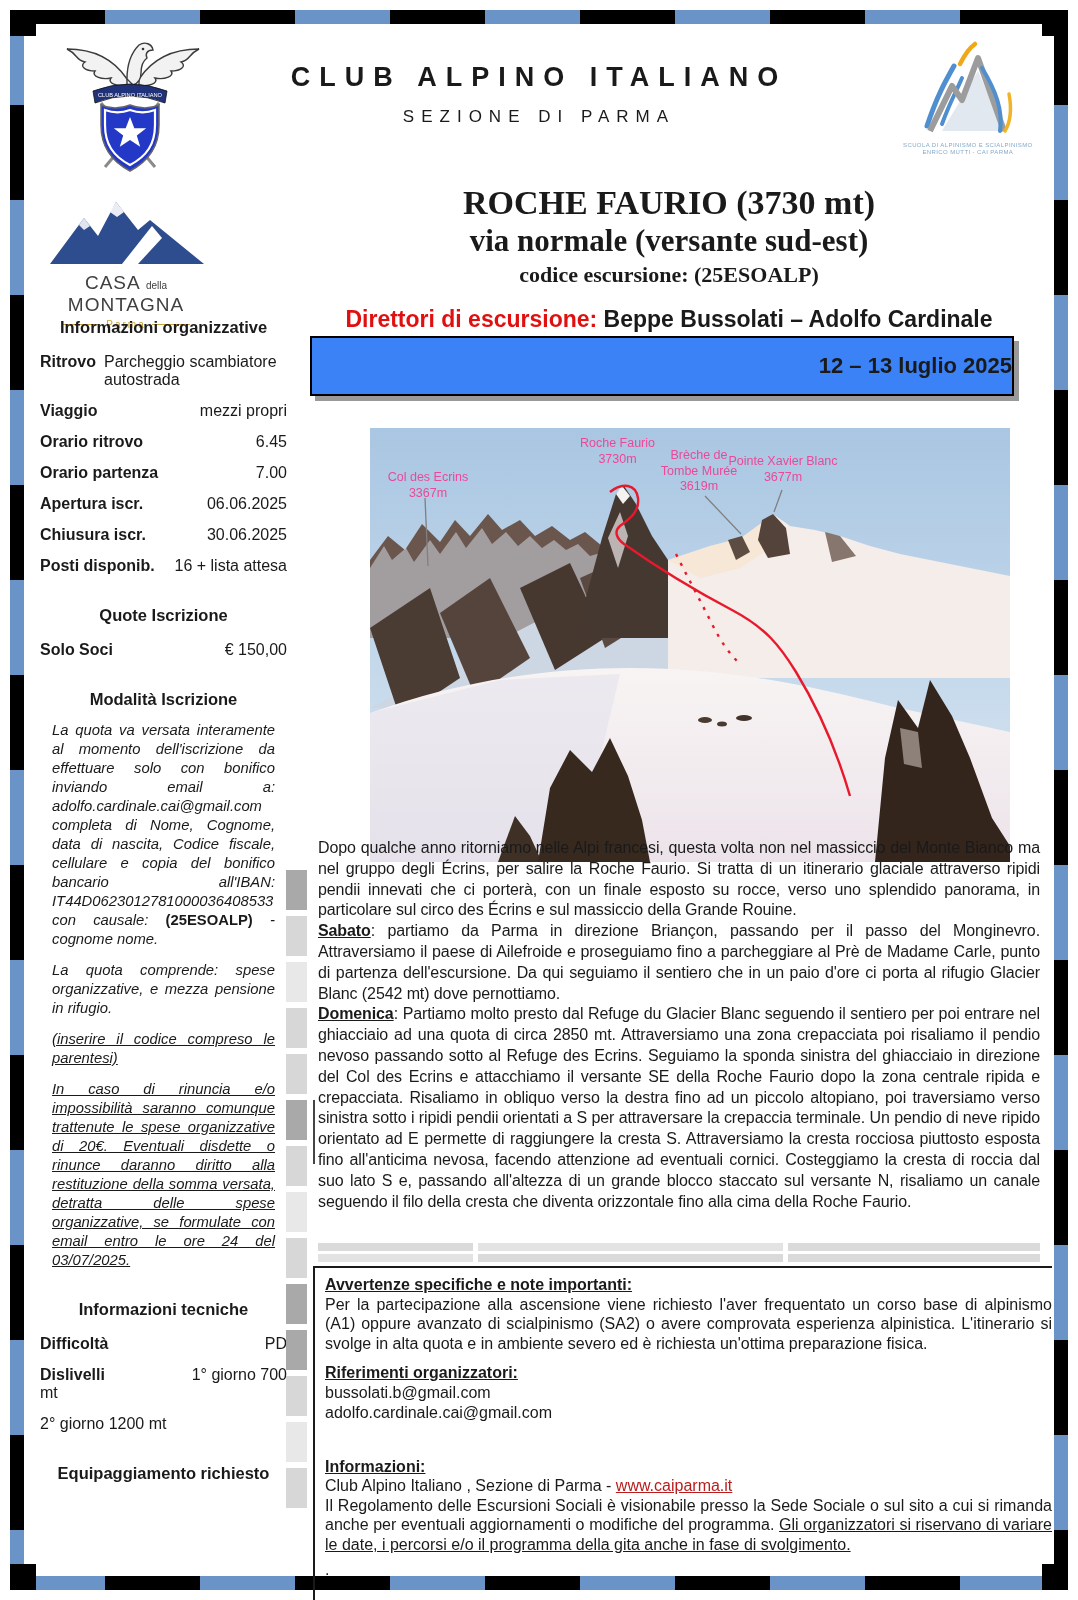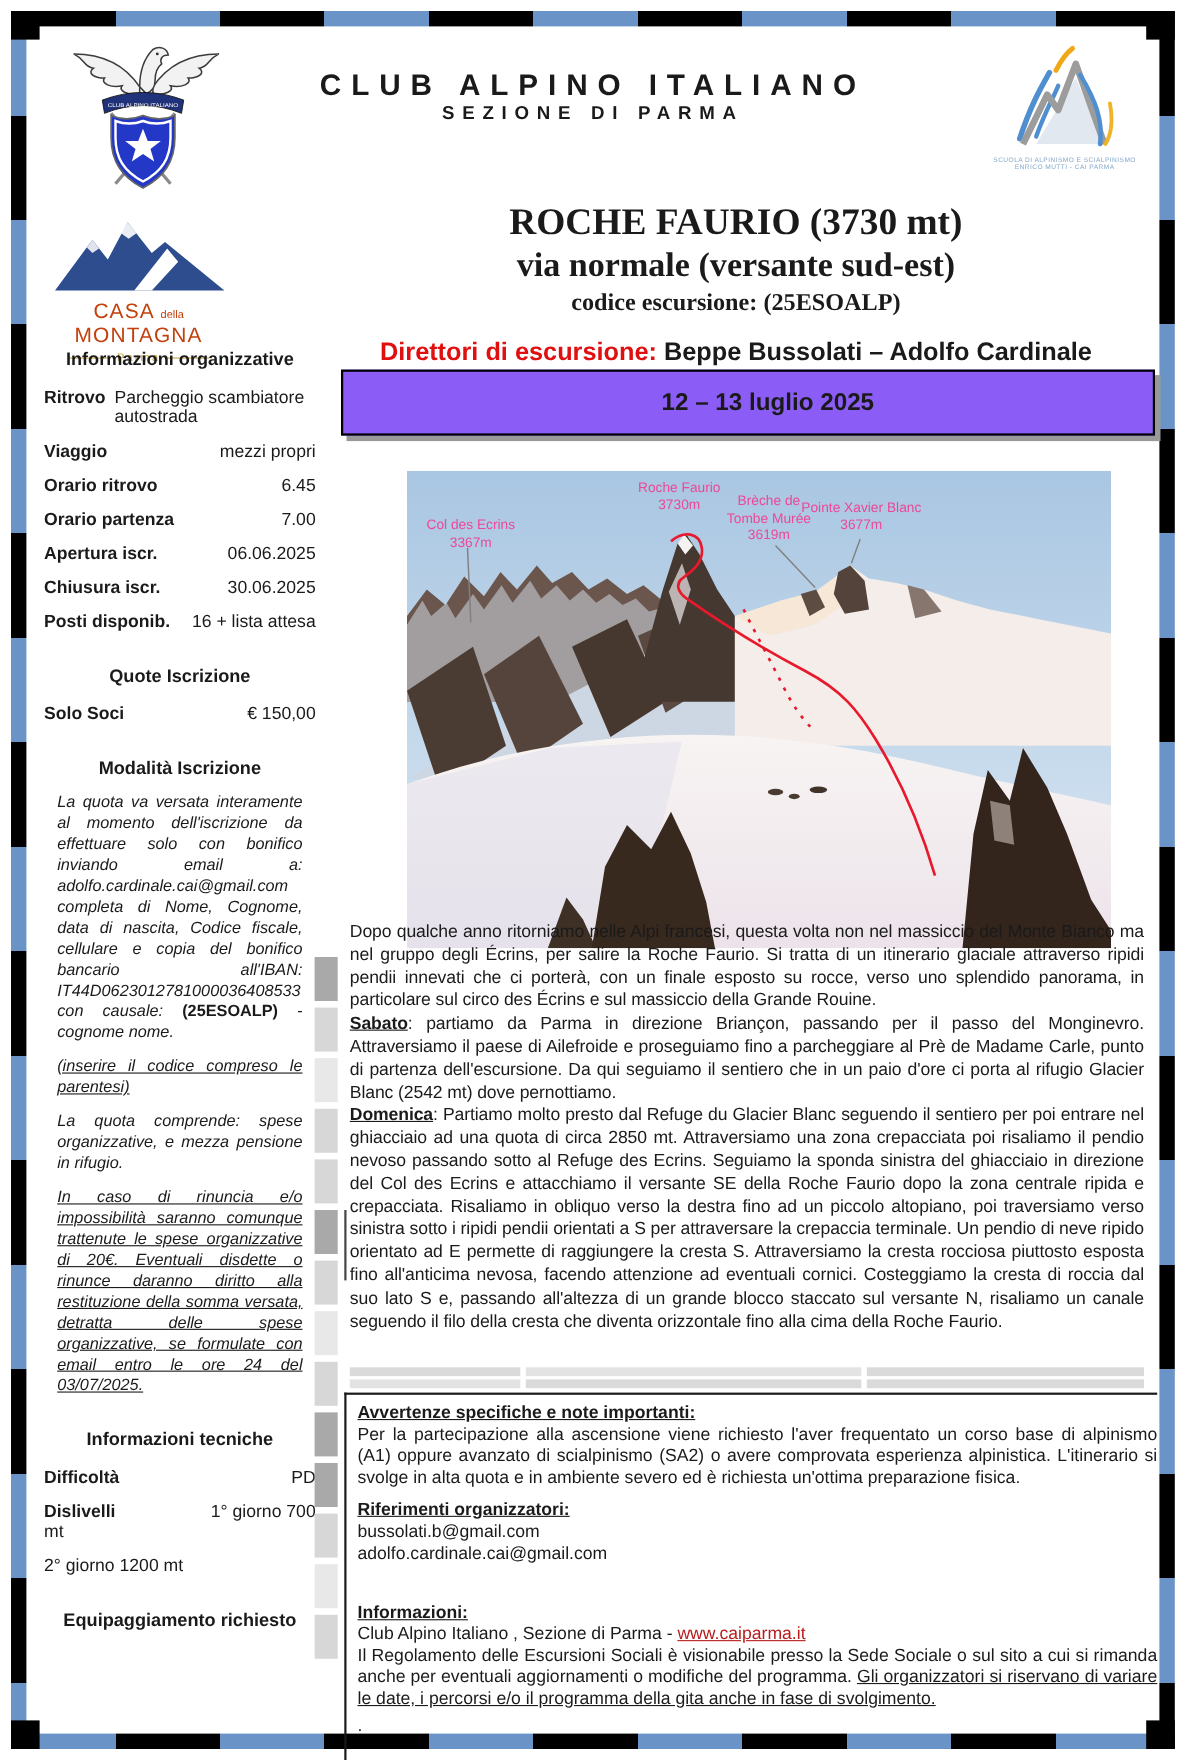--- a/index.html
+++ b/index.html
@@ -12,42 +12,42 @@
   .b-left,.b-right{position:absolute;top:10px;bottom:10px;width:14px;
      background:repeating-linear-gradient(180deg,#6a94c7 0 95px,#000 95px 190px);}
   .b-left{left:10px;} .b-right{right:10px;background:repeating-linear-gradient(180deg,#000 0 95px,#6a94c7 95px 190px);}
   .b-corner{position:absolute;width:26px;height:26px;background:#000;}
   .c-tl{top:10px;left:10px;} .c-tr{top:10px;right:10px;} .c-bl{bottom:10px;left:10px;} .c-br{bottom:10px;right:10px;}
 
   
   .cai-logo{position:absolute;left:55px;top:33px;}
   .org-head{position:absolute;left:250px;right:250px;top:62px;text-align:center;}
   .org-name{font-size:27px;font-weight:bold;letter-spacing:9px;white-space:nowrap;}
-  .org-section{font-size:17px;font-weight:bold;letter-spacing:7px;}
+  .org-section{font-size:17px;font-weight:normal;letter-spacing:7px;margin-top:14px;}
   .scuola-logo{position:absolute;left:903px;top:36px;text-align:center;}
   .scuola-cap{font-size:6px;color:#86a9c8;line-height:7px;letter-spacing:.4px;}
 
   .casa-logo{position:absolute;left:42px;top:196px;width:168px;text-align:center;}
-  .casa-text{color:#c2410c;font-size:19px;letter-spacing:1px;margin-top:2px;}
+  .casa-text{color:#404040;font-size:19px;letter-spacing:1px;margin-top:2px;}
   .casa-text .della{font-size:10px;letter-spacing:0;}
   .casa-sub{display:flex;align-items:center;justify-content:center;gap:6px;margin-top:3px;color:#c8a23c;font-size:10px;letter-spacing:2px;}
   .casa-sub .rule{flex:0 0 38px;border-top:1px solid #c8a23c;}
 
   
   .title-block{position:absolute;left:300px;right:40px;top:183px;text-align:center;
      font-family:"Liberation Serif",serif;font-weight:bold;line-height:1.18;}
   .title-l1{font-size:34px;} .title-l2{font-size:31px;} .title-l3{font-size:22px;margin-top:2px;}
 
   .directors{position:absolute;left:300px;right:40px;top:306px;text-align:center;
      font-size:23px;font-weight:bold;z-index:1;white-space:nowrap;}
   .directors .red{color:#e01010;}
 
-  .datebox{position:absolute;left:310px;width:700px;top:336px;height:56px;background:#8b5cf6;
+  .datebox{position:absolute;left:310px;width:700px;top:336px;height:56px;background:#3b82f6;
      border:2px solid #000;box-shadow:5px 5px 0 #999;z-index:2;
-     display:flex;align-items:center;justify-content:center;font-size:22px;font-weight:bold;padding-left:36px;}
+     display:flex;align-items:center;justify-content:flex-end;font-size:22px;font-weight:bold;}
 
   
   .photo{position:absolute;left:370px;top:428px;width:640px;height:434px;}
   .photo svg{position:absolute;inset:0;}
   .ph-label{position:absolute;text-align:center;font-size:12.5px;line-height:1.25;color:#ec4899;}
   .lab-col{left:8px;top:42px;width:100px;}
   .lab-roche{left:195px;top:8px;width:105px;}
   .lab-breche{left:283px;top:20px;width:92px;}
   .lab-pointe{left:352px;top:26px;width:122px;}
 
@@ -275,22 +275,22 @@
     <div class="sb-gap"></div>
     <div class="sb-heading">Quote Iscrizione</div>
     <div class="sb-row">
       <span class="lbl">Solo Soci</span>
         <span class="val">€ 150,00</span>
     </div>
 
     <div class="sb-gap"></div>
     <div class="sb-heading" style="margin-bottom:4px">Modalità Iscrizione</div>
     <p class="sb-italic"><span>La quota va versata interamente al momento dell'iscrizione da effettuare solo con bonifico inviando email a: </span><span>adolfo.cardinale.cai@gmail.com</span><span> completa di Nome, Cognome, data di nascita, Codice fiscale, cellulare e copia del bonifico bancario all'IBAN: </span><span>IT44D0623012781000036408533</span><span> con causale: </span><span class="code">(25ESOALP)</span><span> - </span><span>cognome nome.</span></p>
+    <p class="sb-italic">La quota comprende: spese organizzative, e mezza pensione in rifugio.</p>
     <p class="sb-italic sb-under">(inserire il codice compreso le parentesi)</p>
-    <p class="sb-italic">La quota comprende: spese organizzative, e mezza pensione in rifugio.</p>
     <p class="sb-italic sb-under">In caso di rinuncia e/o impossibilità saranno comunque trattenute le spese organizzative di 20€. Eventuali disdette o rinunce daranno diritto alla restituzione della somma versata, detratta delle spese organizzative, se formulate con email entro le ore 24 del 03/07/2025.</p>
 
     <div class="sb-gap"></div>
     <div class="sb-heading">Informazioni tecniche</div>
     <div class="sb-row">
       <span class="lbl">Difficoltà</span>
         <span class="val">PD</span>
     </div>
     <div class="sb-row" style="margin-bottom:0">
       <span class="lbl">Dislivelli</span>

